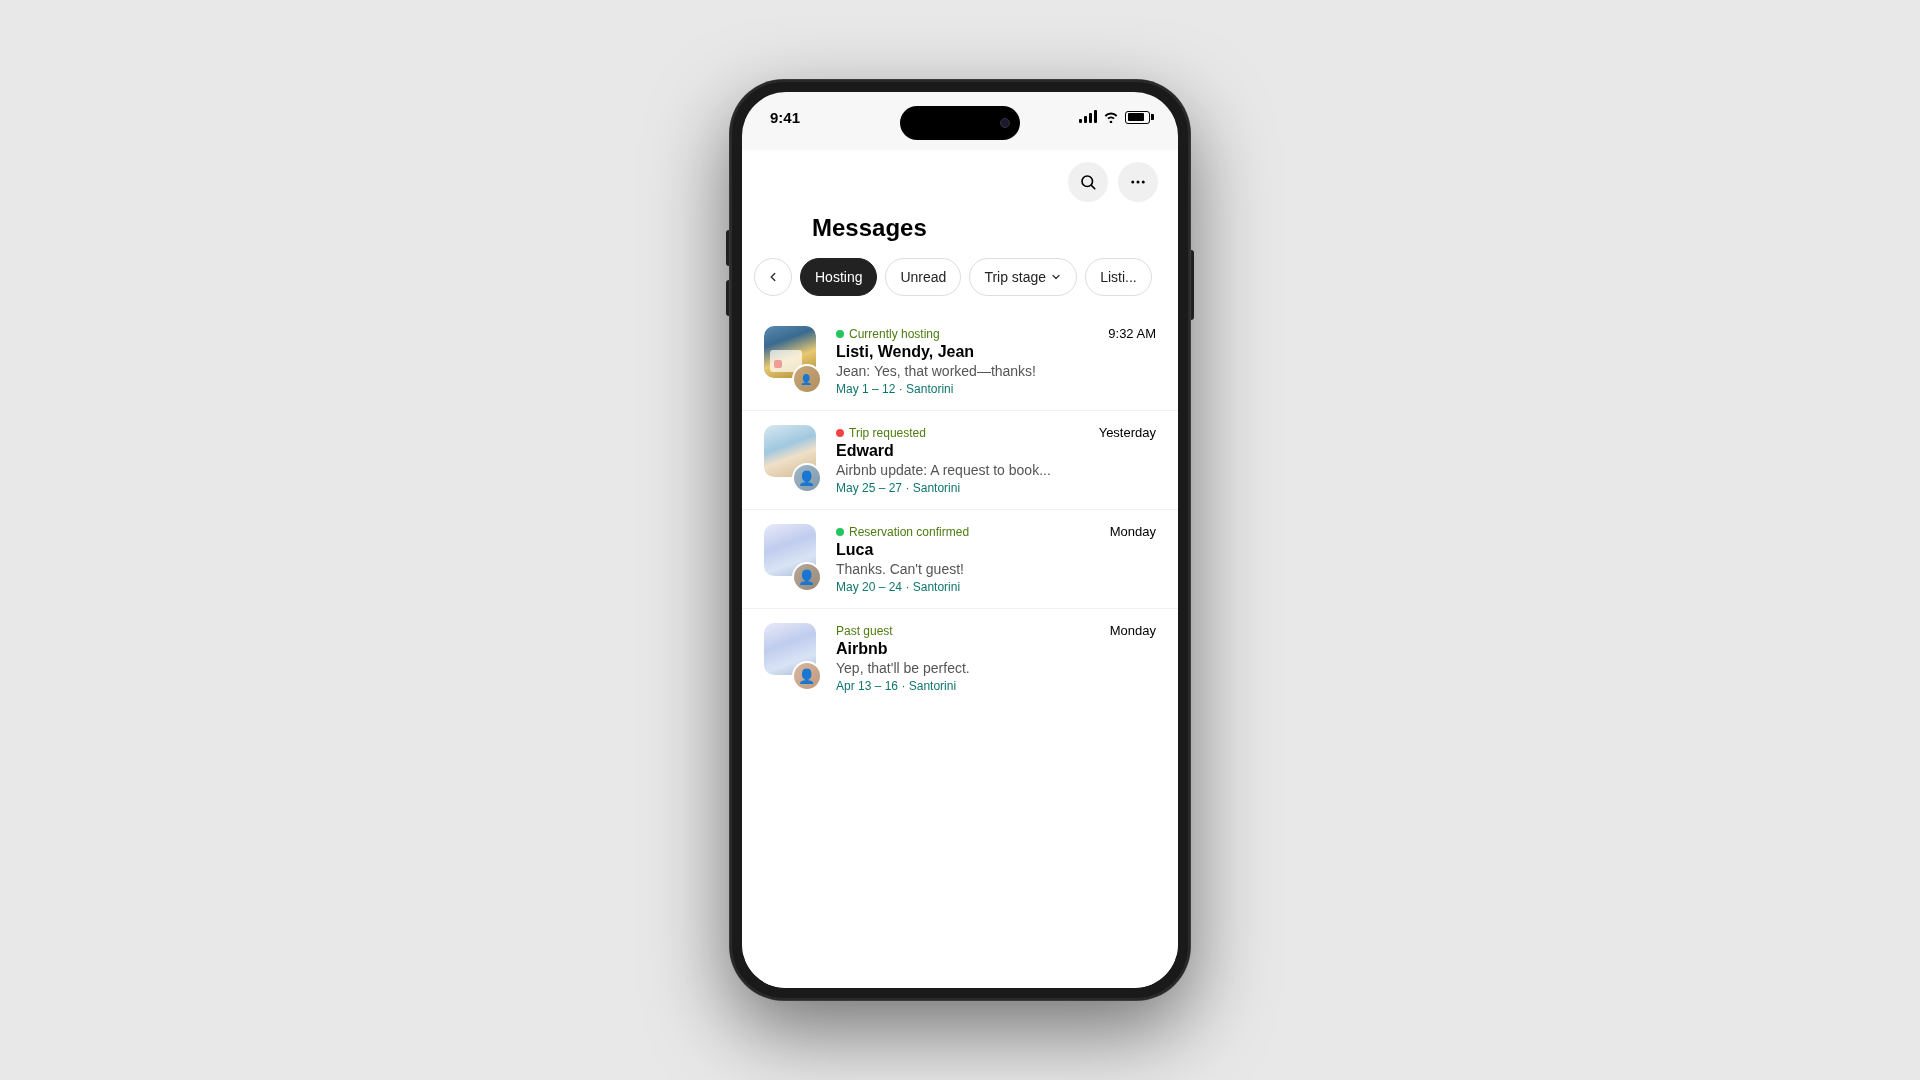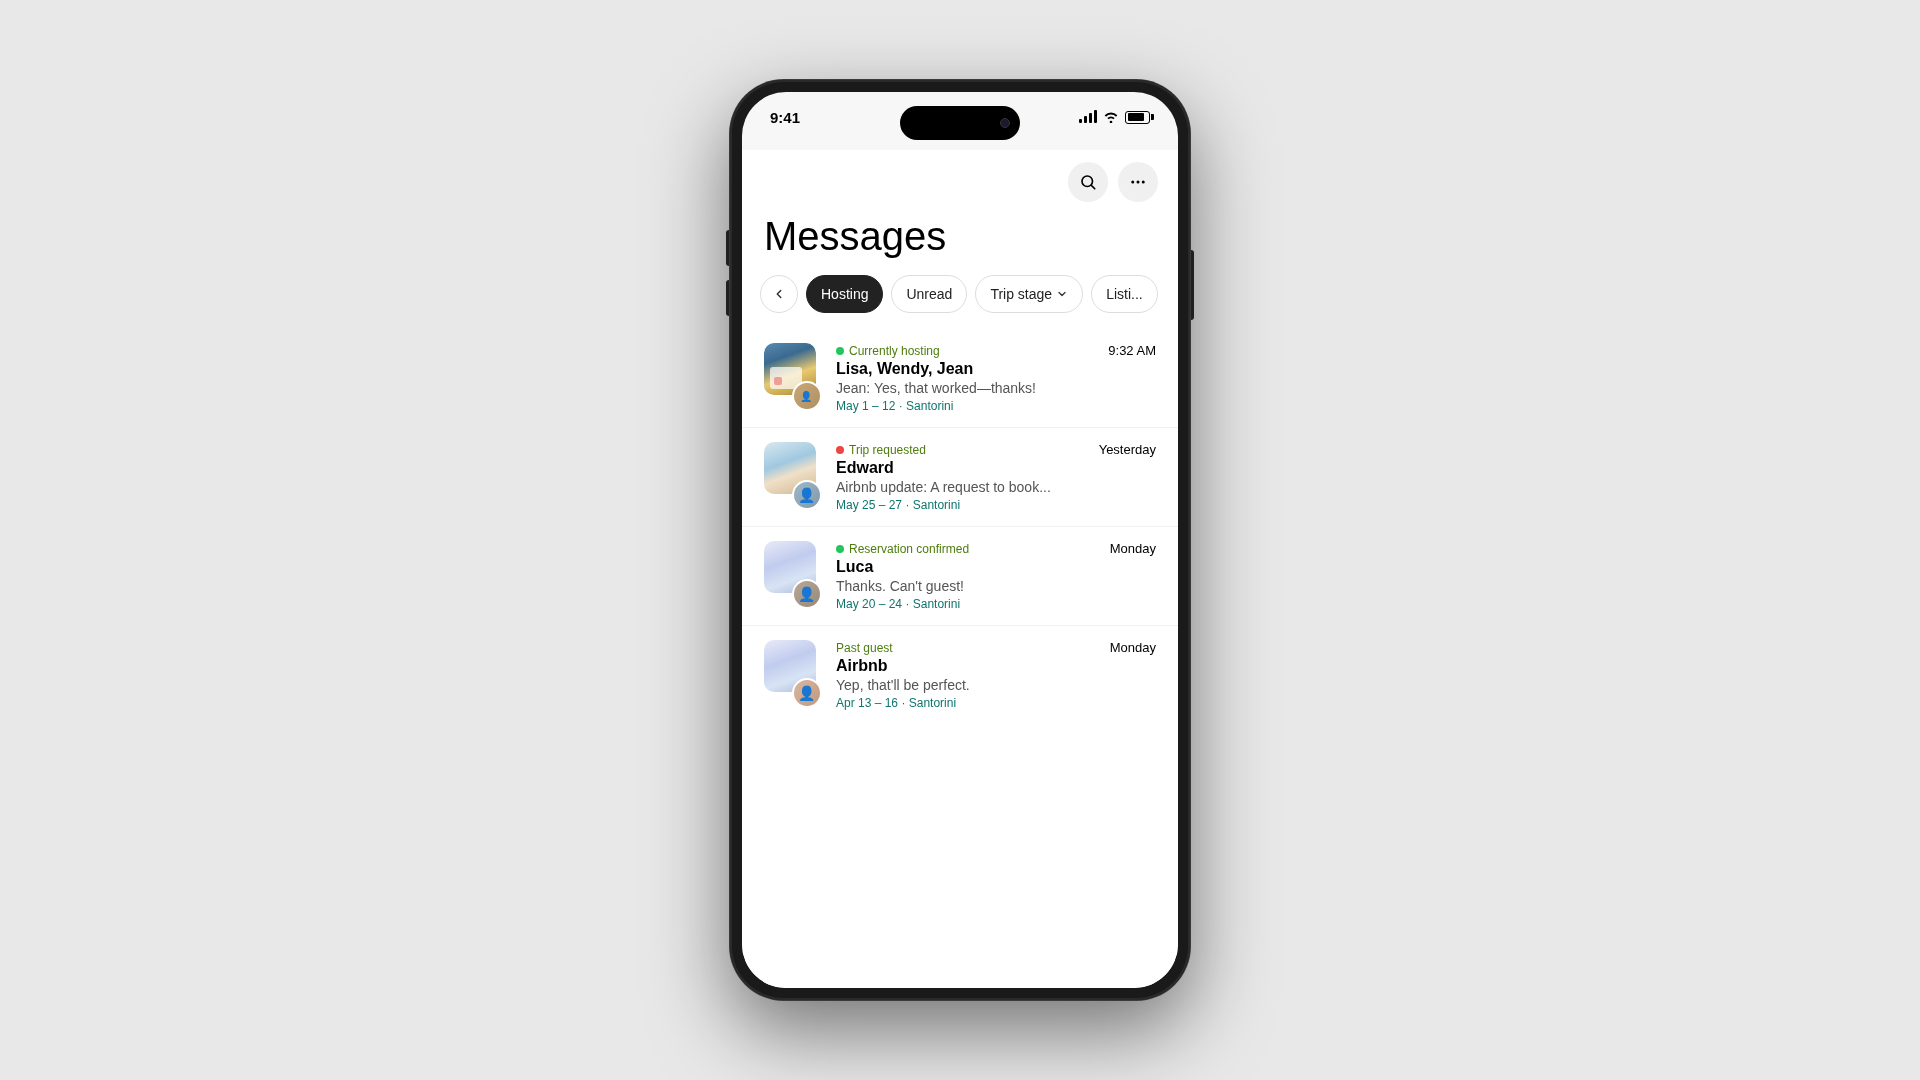--- a/index.html
+++ b/index.html
@@ -199,31 +199,32 @@
       outline: none;
     }
 
     .icon-btn svg {
       width: 18px;
       height: 18px;
     }
 
     
     .page-title {
-      font-size: 40px;
-      font-weight: 400;
+      font-size: 24px;
+      font-weight: 700;
       color: #000;
       padding: 4px 22px 16px;
+      margin-left: 48px;
     }
 
     
     .filter-tabs {
       display: flex;
       align-items: flex-end;
-      padding: 0 18px;
+      padding: 0 12px;
       gap: 8px;
       overflow: visible;
       margin-bottom: 16px;
     }
 
     .filter-btn {
       height: 38px;
       border-radius: 20px;
       border: 1.5px solid #ddd;
       background: #fff;
@@ -472,21 +473,21 @@
               </div>
             </div>
             <div class="msg-body">
               <div class="msg-top">
                 <div class="msg-status">
                   <span class="status-dot green"></span>
                   <span>Currently hosting</span>
                 </div>
                 <span class="msg-time">9:32 AM</span>
               </div>
-              <div class="msg-name">Lisa, Wendy, Jean</div>
+              <div class="msg-name">Listi, Wendy, Jean</div>
               <div class="msg-preview">Jean: Yes, that worked—thanks!</div>
               <div class="msg-dates">May 1 – 12 · Santorini</div>
             </div>
           </div>
 
           <div class="message-item">
             <div class="avatar-stack">
               <div class="avatar-main" style="background:linear-gradient(160deg,#d8e8f0 0%,#a0c8e0 40%,#f0e0c8 60%,#d0b890 100%);border-radius:10px;">
               </div>
               <div class="avatar-secondary person-2">

